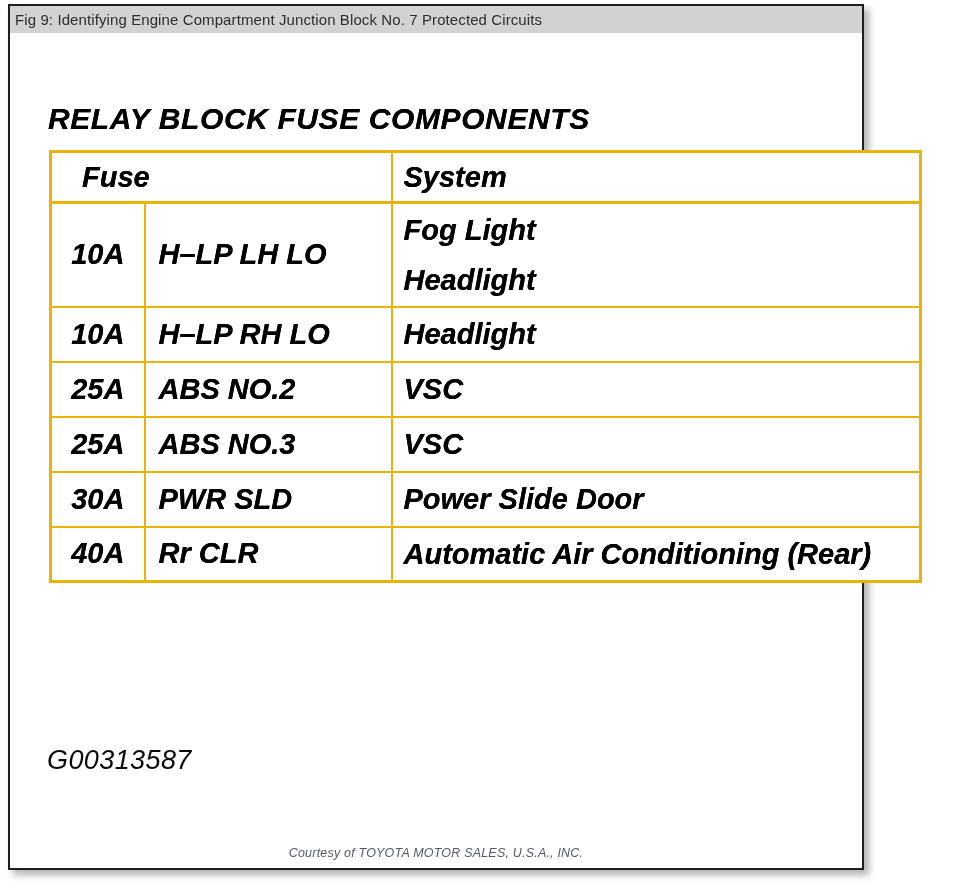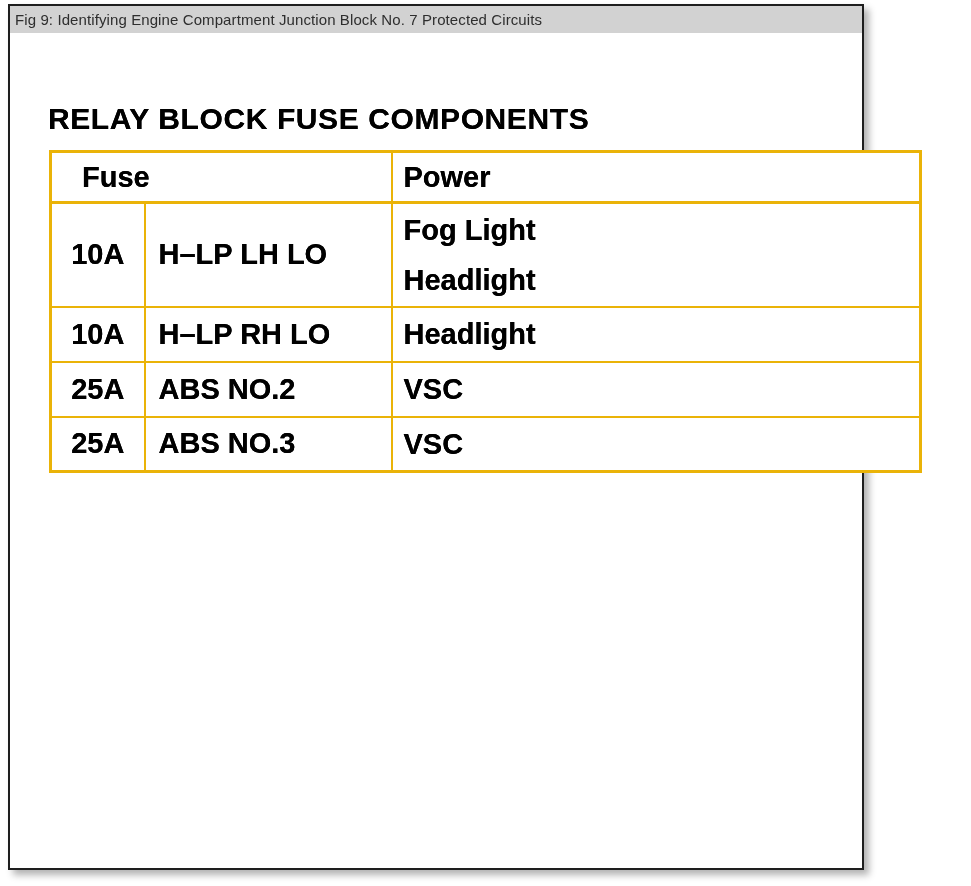--- a/index.html
+++ b/index.html
@@ -31,20 +31,21 @@
   .titlebar-text {
     font-size: 15px;
     color: #2e2e2e;
     letter-spacing: 0.1px;
     white-space: nowrap;
   }
   .content {
     position: absolute;
     left: 0; top: 27px; right: 0; bottom: 0;
     background: #ffffff;
+    font-style: italic;
   }
   .heading {
     position: absolute;
     left: 38px; top: 69px;
     font-size: 30px;
     font-weight: bold;
     color: #000;
     letter-spacing: 0.6px;
     text-shadow: 0 0 0.6px #000;
     white-space: nowrap;
@@ -114,21 +115,21 @@
 
     <table class="fuse-table">
       <colgroup>
         <col style="width:94px">
         <col style="width:247px">
         <col>
       </colgroup>
       <thead>
         <tr class="header-row">
           <th class="fuse-head" colspan="2">Fuse</th>
-          <th class="system-head">Power</th>
+          <th class="system-head">System</th>
         </tr>
       </thead>
       <tbody>
           <tr class="lines-2">
             <td class="amp">10A</td>
             <td class="fname">H–LP LH LO</td>
             <td class="sys">
               <div class="sysline">Fog Light</div>
               <div class="sysline">Headlight</div>
             </td>
@@ -147,18 +148,34 @@
               <div class="sysline">VSC</div>
             </td>
           </tr>
           <tr class="lines-1">
             <td class="amp">25A</td>
             <td class="fname">ABS NO.3</td>
             <td class="sys">
               <div class="sysline">VSC</div>
             </td>
           </tr>
+          <tr class="lines-1">
+            <td class="amp">30A</td>
+            <td class="fname">PWR SLD</td>
+            <td class="sys">
+              <div class="sysline">Power Slide Door</div>
+            </td>
+          </tr>
+          <tr class="lines-1">
+            <td class="amp">40A</td>
+            <td class="fname">Rr CLR</td>
+            <td class="sys">
+              <div class="sysline">Automatic Air Conditioning (Rear)</div>
+            </td>
+          </tr>
         </tbody>
     </table>
 
+    <div class="figure-id">G00313587</div>
 
+    <div class="credit">Courtesy of TOYOTA MOTOR SALES, U.S.A., INC.</div>
   </div>
 </div>
 
 </body></html>

